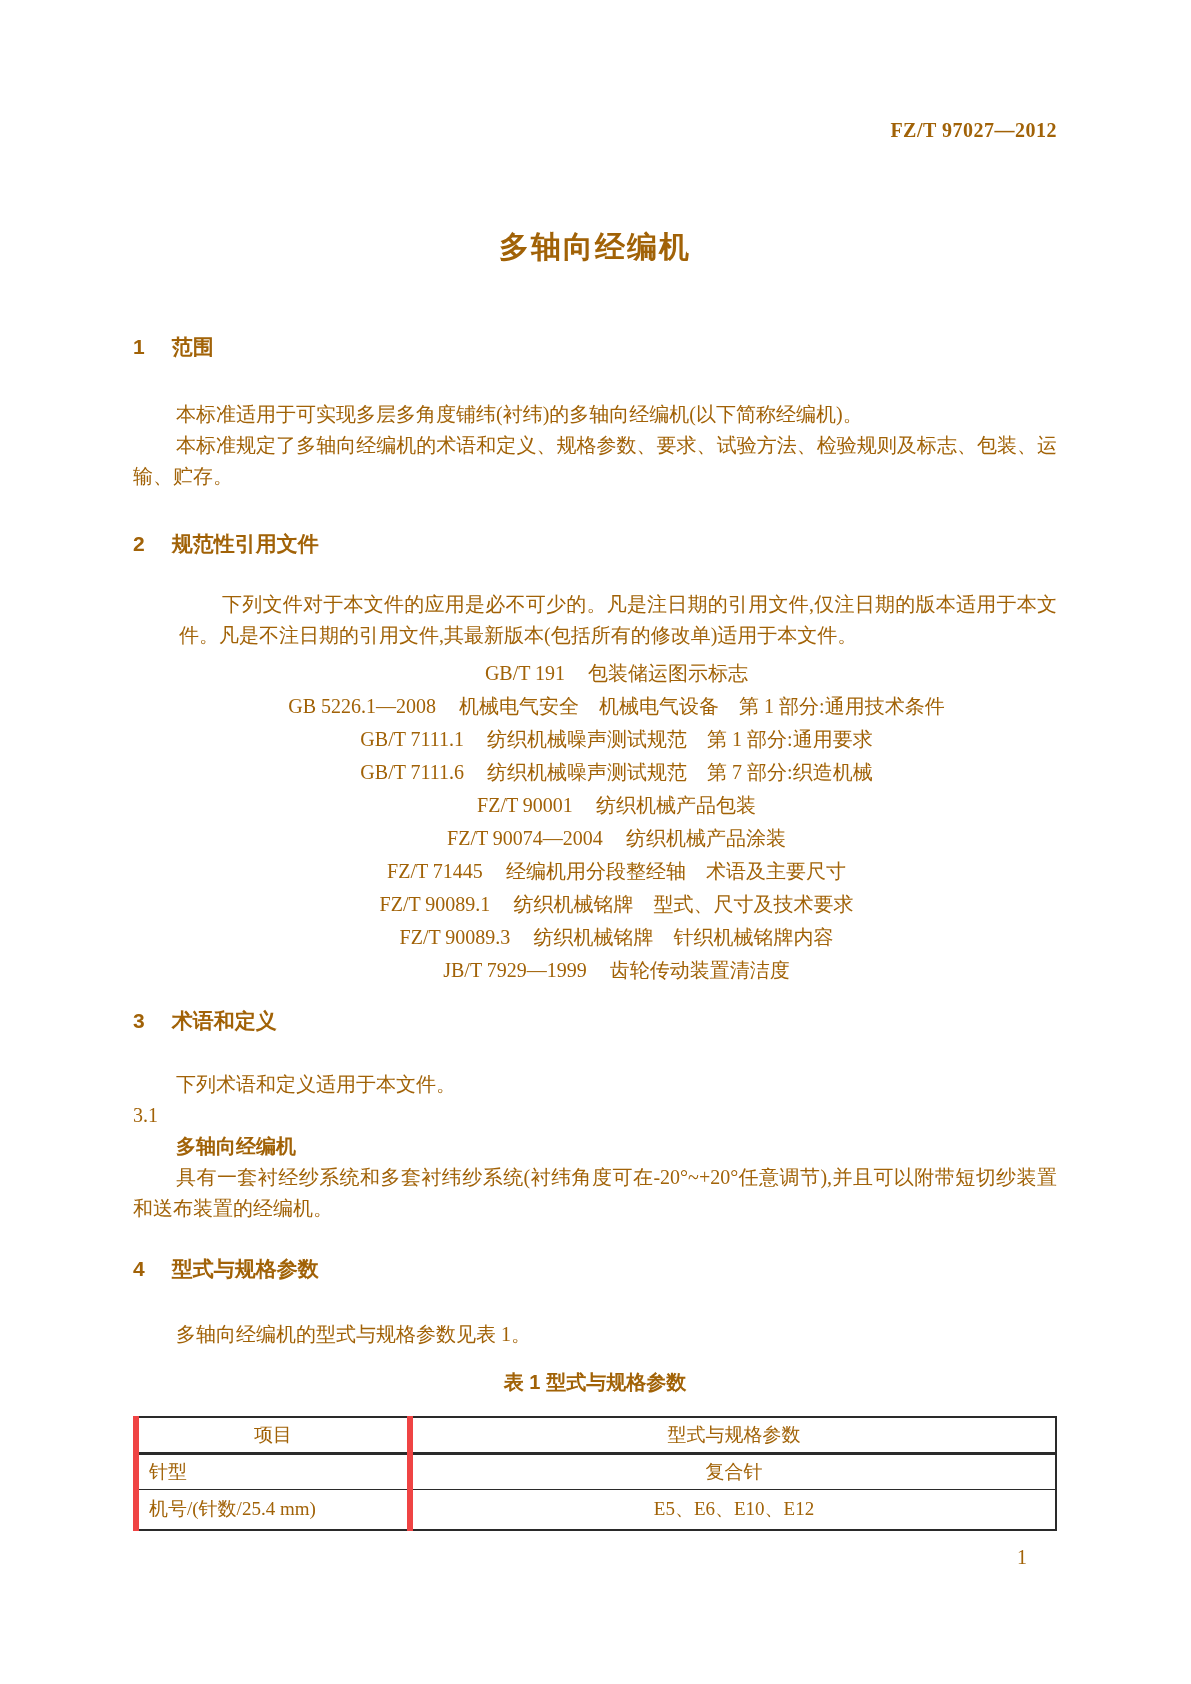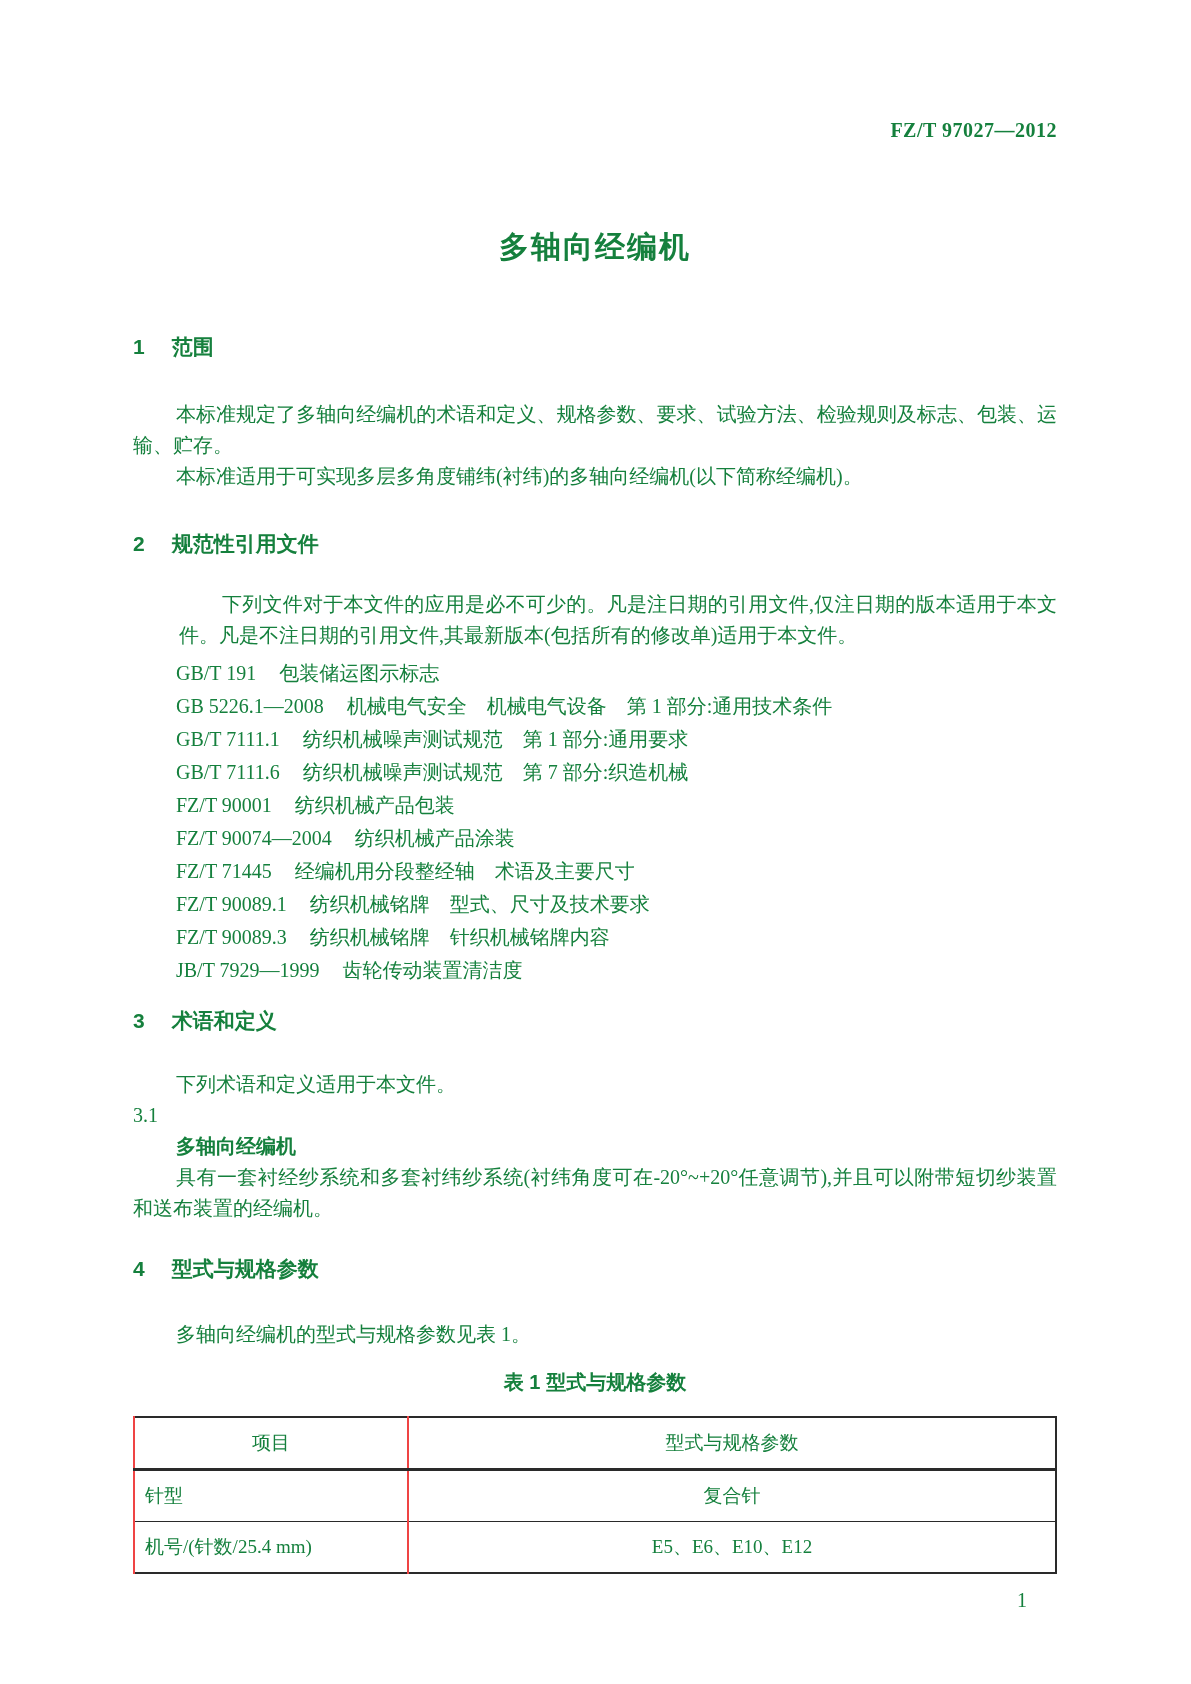--- a/index.html
+++ b/index.html
@@ -1,21 +1,21 @@
 <!DOCTYPE html>
 <html><head>
 <meta charset="utf-8">
 <style>
   * { margin:0; padding:0; box-sizing:border-box; }
   html,body { background:#ffffff; }
   .page {
     position:relative;
     width:1191px; height:1684px;
     background:#ffffff;
-    color:#15803d;
+    color:#a16207;
     font-family:"Liberation Serif","DejaVu Serif",serif;
     overflow:hidden;
   }
   .content { padding:0 134px 0 133px; }
 
   .doc-code {
     padding-top:119px;
     text-align:right;
     font-size:20px; line-height:22px;
     font-weight:bold;
@@ -45,21 +45,21 @@
   .h4-type    { margin-top:33px; }
 
   .body-par {
     font-size:20px; line-height:31px;
     text-align:justify;
     text-indent:2.15em;
   }
   .s1-block { margin-top:40px; }
   .s2-intro { margin-top:33px;margin-left:46px; }
 
-  .ref-list { margin-top:6px; }
+  .ref-list { margin-top:6px;text-align:center; }
   .ref-line {
     font-size:20px; line-height:33px;
     padding-left:43px;
     white-space:nowrap;
   }
   .ref-code { display:inline-block; margin-right:23px; }
 
   .s3-intro { margin-top:36px; }
   .term-num  { font-size:20px; line-height:31px; }
   .term-name {
@@ -81,24 +81,24 @@
   }
   .tbl-caption .cap-num { display:inline-block; margin-right:6px; }
 
   table.spec {
     margin-top:22px;
     width:100%;
     border-collapse:collapse;
     font-size:19px;
   }
   table.spec th, table.spec td {
-    border-left:2px solid #ef4444;
+    border-left:6px solid #ef4444;
     border-right:1px solid #2a2a2a;
     font-weight:normal;
-    padding:12px 10px;
+    padding:4px 10px;
   }
   table.spec { border:2px solid #2a2a2a; }
   table.spec thead th {
     height:34px;
     text-align:center;
     border-bottom:3px solid #2a2a2a;
   }
   table.spec tbody td { height:33px; border-bottom:1px solid #2a2a2a; }
   table.spec tbody tr:last-child td { height:40px; border-bottom:none; }
   td.c-item { text-align:left; padding-left:22px; width:274px; }
@@ -119,22 +119,22 @@
   <div class="content">
 
     <div class="doc-code">FZ/T 97027—2012</div>
 
     <div class="doc-title">多轴向经编机</div>
 
     <div class="sec-heading h1-range">
       <span class="h-num">1</span><span>范围</span>
     </div>
     <div class="s1-block">
+      <div class="body-par">本标准适用于可实现多层多角度铺纬(衬纬)的多轴向经编机(以下简称经编机)。</div>
       <div class="body-par">本标准规定了多轴向经编机的术语和定义、规格参数、要求、试验方法、检验规则及标志、包装、运输、贮存。</div>
-      <div class="body-par">本标准适用于可实现多层多角度铺纬(衬纬)的多轴向经编机(以下简称经编机)。</div>
     </div>
 
     <div class="sec-heading h2-norm">
       <span class="h-num">2</span><span>规范性引用文件</span>
     </div>
     <div class="body-par s2-intro">下列文件对于本文件的应用是必不可少的。凡是注日期的引用文件,仅注日期的版本适用于本文件。凡是不注日期的引用文件,其最新版本(包括所有的修改单)适用于本文件。</div>
 
     <div class="ref-list">
       <div class="ref-line"><span class="ref-code">GB/T 191</span><span>包装储运图示标志</span></div>
       <div class="ref-line"><span class="ref-code">GB 5226.1—2008</span><span>机械电气安全　机械电气设备　第 1 部分:通用技术条件</span></div>

